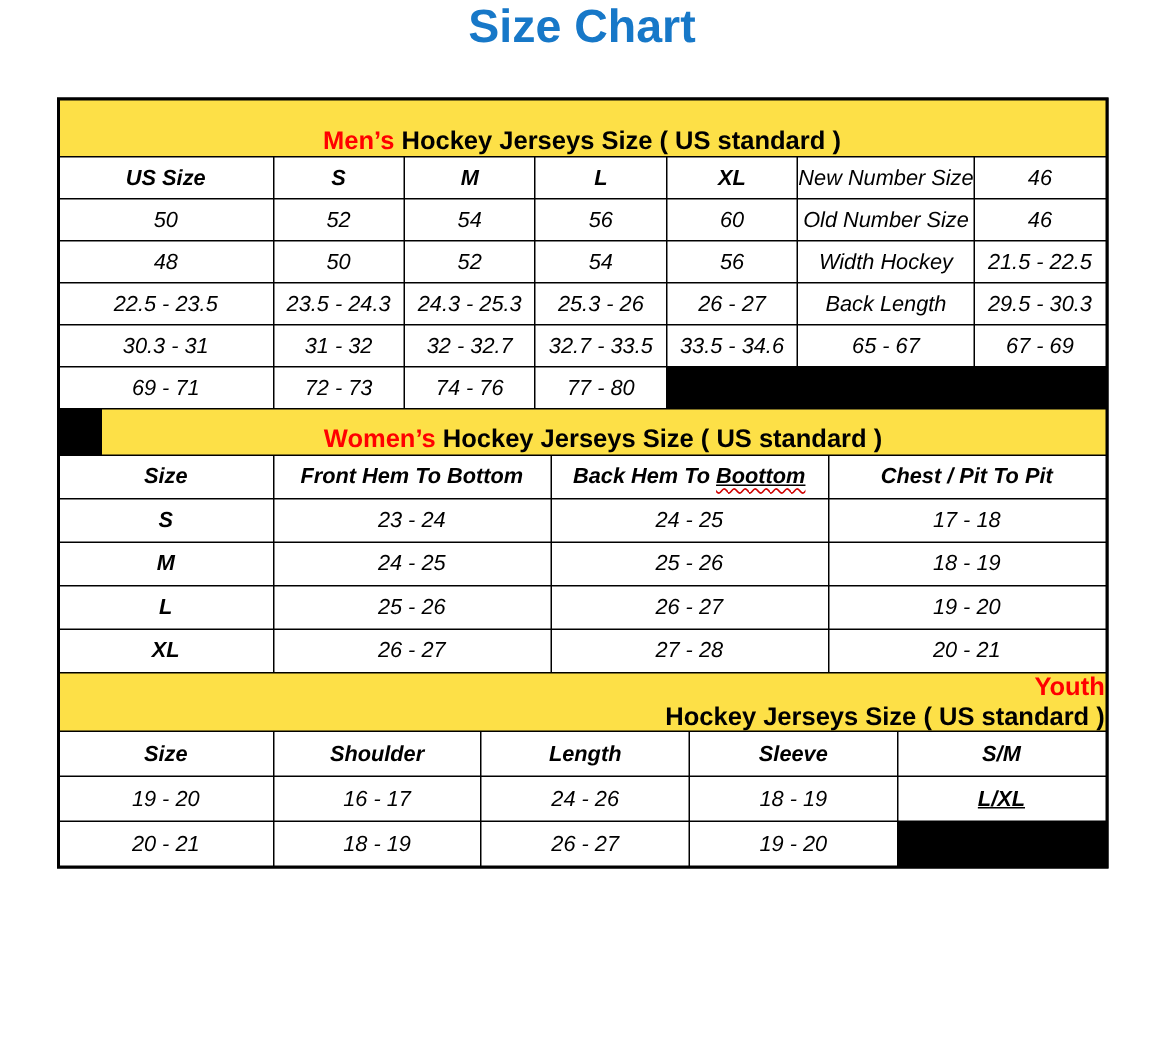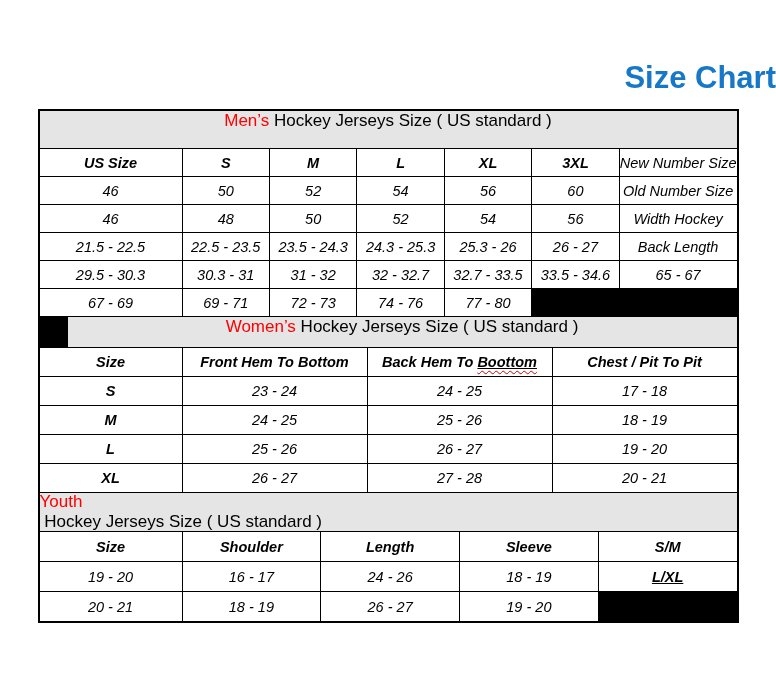--- a/index.html
+++ b/index.html
@@ -1,31 +1,31 @@
 <!DOCTYPE html>
 <html><head>
 <meta charset="utf-8">
 <style>
   html, body { margin:0; padding:0; }
   body {
     width:776px; height:692px; background:#ffffff; overflow:hidden;
     font-family:"Liberation Sans", sans-serif; color:#000;
   }
   .title {
-    padding-top:60px; margin-bottom:13px;
-    text-align:right; font-size:31px; font-weight:bold; color:#1778c8;
+    margin-bottom:29px;
+    text-align:center; font-size:31px; font-weight:bold; color:#1778c8;
   }
   .chart {
     width:697px; margin:0 auto;
     border:2px solid #000; background:#000;
     display:flex; flex-direction:column; gap:1px;
   }
   .banner {
-    background:#e5e5e5; display:flex; align-items:flex-start; justify-content:center;
-    font-weight:normal; font-size:17px; white-space:pre;
+    background:#fde047; display:flex; align-items:flex-end; justify-content:center;
+    font-weight:bold; font-size:17px; white-space:pre;
   }
   .b-men   { height:37px; }
   .b-women { height:30px;margin-left:28px; }
   .b-youth { height:38px;flex-direction:column; }
   .hl { color:#ff0000; }
   .grid { display:grid; gap:1px; background:#000;font-style:italic; }
   .g-men   { grid-template-columns:142px repeat(6, 1fr); }
   .g-women { grid-template-columns:142px repeat(3, 1fr); }
   .g-youth { grid-template-columns:142px repeat(4, 1fr); }
   .cell {
@@ -50,21 +50,20 @@
 <div class="chart">
 
   <div class="banner b-men"><span class="hl">Men’s</span><span> Hockey Jerseys Size ( US standard )</span></div>
 
   <div class="grid g-men">
     <div class="cell h">US Size</div>
     <div class="cell h">S</div>
     <div class="cell h">M</div>
     <div class="cell h">L</div>
     <div class="cell h">XL</div>
-    <div class="cell h">3XL</div>
 
     <div class="cell">New Number Size</div>
     <div class="cell">46</div>
     <div class="cell">50</div>
     <div class="cell">52</div>
     <div class="cell">54</div>
     <div class="cell">56</div>
     <div class="cell">60</div>
 
     <div class="cell">Old Number Size</div>

